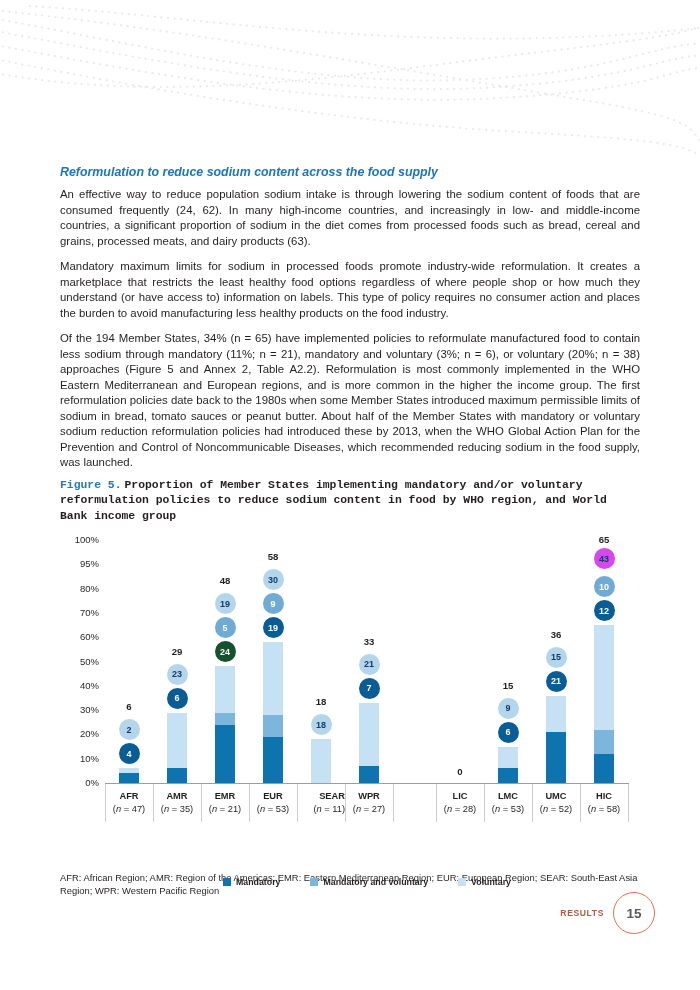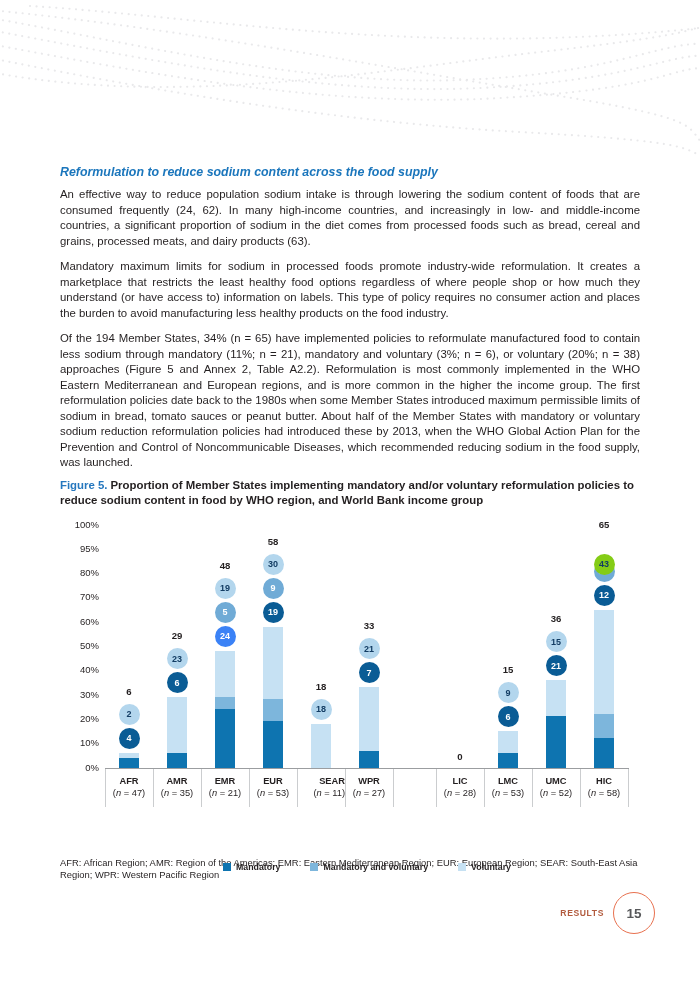--- a/index.html
+++ b/index.html
@@ -3,21 +3,21 @@
 <meta charset="utf-8">
 <style>
   html,body{margin:0;padding:0;background:#ffffff;}
   body{width:700px;height:990px;overflow:hidden;font-family:"Liberation Sans",sans-serif;}
   .page{position:relative;width:700px;height:720px;background:#fff;}
   .waves{position:absolute;top:0;left:0;pointer-events:none;}
   .content{position:absolute;left:60px;top:165px;width:580px;color:#231f20;}
   h2.heading{margin:0 0 8px 0;font-size:12.4px;font-style:italic;font-weight:bold;color:#1b76bc;}
   p.body{margin:0 0 10px 0;font-size:11.4px;line-height:15.5px;text-align:justify;}
   p.body.last{margin-bottom:7px;}
-  p.caption{margin:4px 0 0 0;font-size:11.4px;line-height:15.5px;font-weight:bold;color:#231f20;}
+  p.caption{margin:4px 0 0 0;font-size:11.4px;line-height:15.5px;font-weight:bold;color:#231f20;font-family:Liberation Mono, monospace;}
   .figlabel{color:#2577be;margin-right:3px;}
   .chart{position:relative;height:322px;margin-top:6px;}
   .plot{position:absolute;left:45px;top:10px;width:524px;height:243px;border-bottom:1px solid #9b9da0;}
   .tick{position:absolute;left:-48px;width:42px;text-align:right;font-size:9.5px;color:#231f20;}
   .seg{position:absolute;}
   .vcircle{position:absolute;width:21px;height:21px;border-radius:50%;font-size:9px;font-weight:bold;
            display:flex;align-items:center;justify-content:center;}
   .total{position:absolute;width:40px;text-align:center;font-size:9.6px;font-weight:bold;color:#231f20;}
   .cats{position:absolute;left:45px;top:254px;width:524px;height:42px;}
   .sep{position:absolute;top:0;height:38px;width:1px;background:#cbcdcf;}
@@ -77,21 +77,21 @@
           <div class="vcircle" style="left: 13.5px; top: 179.42px; background: rgb(179, 214, 237); color: rgb(18, 60, 99);">2</div>
           <div class="total" style="left: 4px; top: 161.42px;">6</div>
           <div class="seg" style="left: 62px; bottom: 0px; height: 14.58px; width: 20px; background: rgb(14, 116, 176);"></div>
           <div class="seg" style="left: 62px; bottom: 14.58px; height: 55.89px; width: 20px; background: rgb(198, 225, 243);"></div>
           <div class="vcircle" style="left: 61.5px; top: 147.53px; background: rgb(10, 92, 149); color: rgb(255, 255, 255);">6</div>
           <div class="vcircle" style="left: 61.5px; top: 123.53px; background: rgb(179, 214, 237); color: rgb(18, 60, 99);">23</div>
           <div class="total" style="left: 52px; top: 105.53px;">29</div>
           <div class="seg" style="left: 110px; bottom: 0px; height: 58.32px; width: 20px; background: rgb(14, 116, 176);"></div>
           <div class="seg" style="left: 110px; bottom: 58.32px; height: 12.15px; width: 20px; background: rgb(125, 182, 220);"></div>
           <div class="seg" style="left: 110px; bottom: 70.47px; height: 46.17px; width: 20px; background: rgb(198, 225, 243);"></div>
-          <div class="vcircle" style="left: 109.5px; top: 101.36px; background: #3b82f6; color: rgb(255, 255, 255);">24</div>
+          <div class="vcircle" style="left: 109.5px; top: 101.36px; background: #14532d; color: rgb(255, 255, 255);">24</div>
           <div class="vcircle" style="left: 109.5px; top: 77.36px; background: rgb(112, 171, 214); color: rgb(255, 255, 255);">5</div>
           <div class="vcircle" style="left: 109.5px; top: 53.36px; background: rgb(179, 214, 237); color: rgb(18, 60, 99);">19</div>
           <div class="total" style="left: 100px; top: 35.36px;">48</div>
           <div class="seg" style="left: 158px; bottom: 0px; height: 46.17px; width: 20px; background: rgb(14, 116, 176);"></div>
           <div class="seg" style="left: 158px; bottom: 46.17px; height: 21.87px; width: 20px; background: rgb(125, 182, 220);"></div>
           <div class="seg" style="left: 158px; bottom: 68.04px; height: 72.9px; width: 20px; background: rgb(198, 225, 243);"></div>
           <div class="vcircle" style="left: 157.5px; top: 77.06px; background: rgb(10, 92, 149); color: rgb(255, 255, 255);">19</div>
           <div class="vcircle" style="left: 157.5px; top: 53.06px; background: rgb(112, 171, 214); color: rgb(255, 255, 255);">9</div>
           <div class="vcircle" style="left: 157.5px; top: 29.06px; background: rgb(179, 214, 237); color: rgb(18, 60, 99);">30</div>
           <div class="total" style="left: 148px; top: 11.06px;">58</div>
@@ -112,21 +112,21 @@
           <div class="seg" style="left: 441px; bottom: 0px; height: 51.03px; width: 20px; background: rgb(14, 116, 176);"></div>
           <div class="seg" style="left: 441px; bottom: 51.03px; height: 36.45px; width: 20px; background: rgb(198, 225, 243);"></div>
           <div class="vcircle" style="left: 440.5px; top: 130.52px; background: rgb(10, 92, 149); color: rgb(255, 255, 255);">21</div>
           <div class="vcircle" style="left: 440.5px; top: 106.52px; background: rgb(179, 214, 237); color: rgb(18, 60, 99);">15</div>
           <div class="total" style="left: 431px; top: 88.52px;">36</div>
           <div class="seg" style="left: 489px; bottom: 0px; height: 29.16px; width: 20px; background: rgb(14, 116, 176);"></div>
           <div class="seg" style="left: 489px; bottom: 29.16px; height: 24.3px; width: 20px; background: rgb(125, 182, 220);"></div>
           <div class="seg" style="left: 489px; bottom: 53.46px; height: 104.49px; width: 20px; background: rgb(198, 225, 243);"></div>
           <div class="vcircle" style="left: 488.5px; top: 60.05px; background: rgb(10, 92, 149); color: rgb(255, 255, 255);">12</div>
           <div class="vcircle" style="left: 488.5px; top: 36.05px; background: rgb(112, 171, 214); color: rgb(255, 255, 255);">10</div>
-          <div class="vcircle" style="left: 488.5px; top: 29px; background: #84cc16; color: rgb(18, 60, 99);">43</div>
+          <div class="vcircle" style="left: 488.5px; top: 8px; background: #d946ef; color: rgb(18, 60, 99);">43</div>
           <div class="total" style="left: 479px; top: -5.95px;">65</div>
         </div>
       <div class="cats" id="cats">
           <div class="cat" style="left: 0px;">
             <div class="code">AFR</div>
             <div class="nn">(<i>n</i> = 47)</div>
           </div>
           <div class="cat" style="left: 48px;">
             <div class="code">AMR</div>
             <div class="nn">(<i>n</i> = 35)</div>

